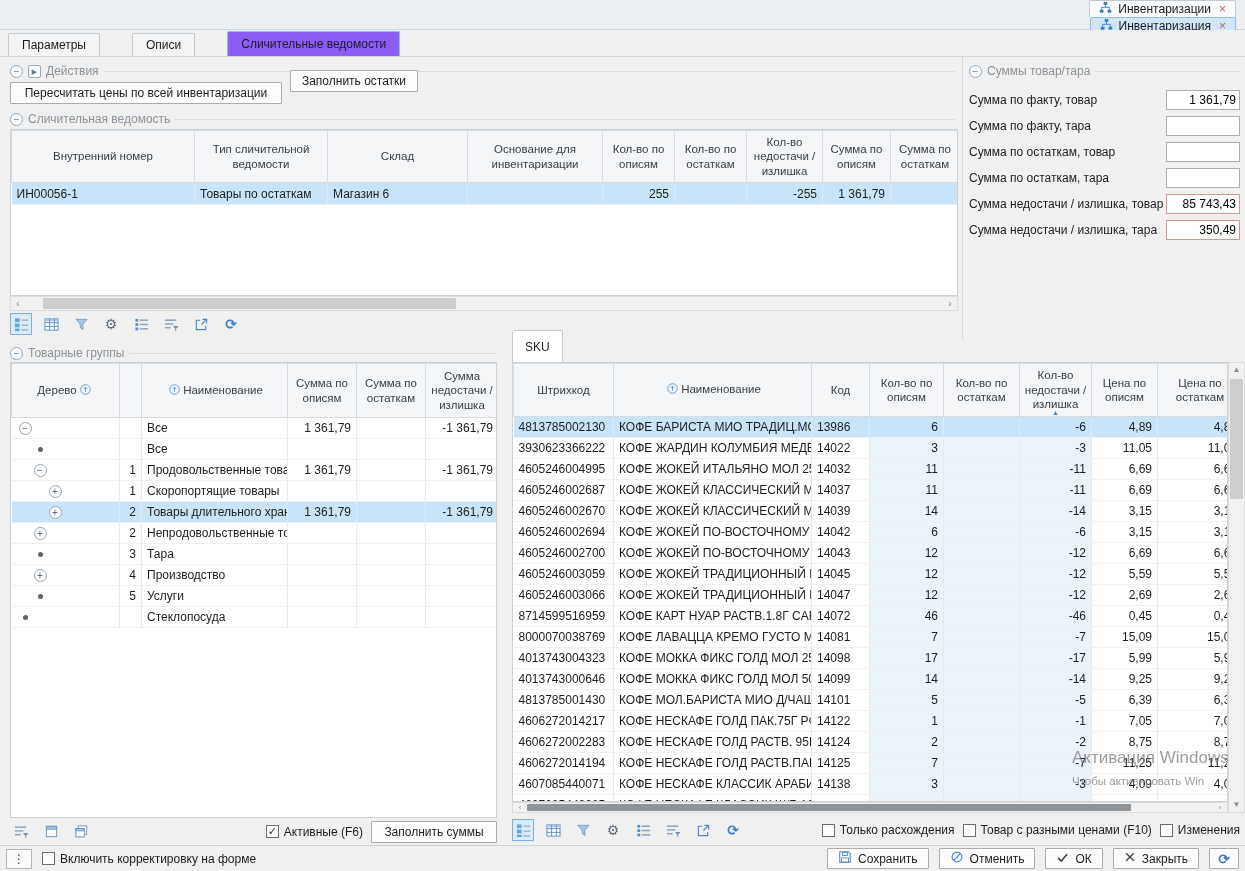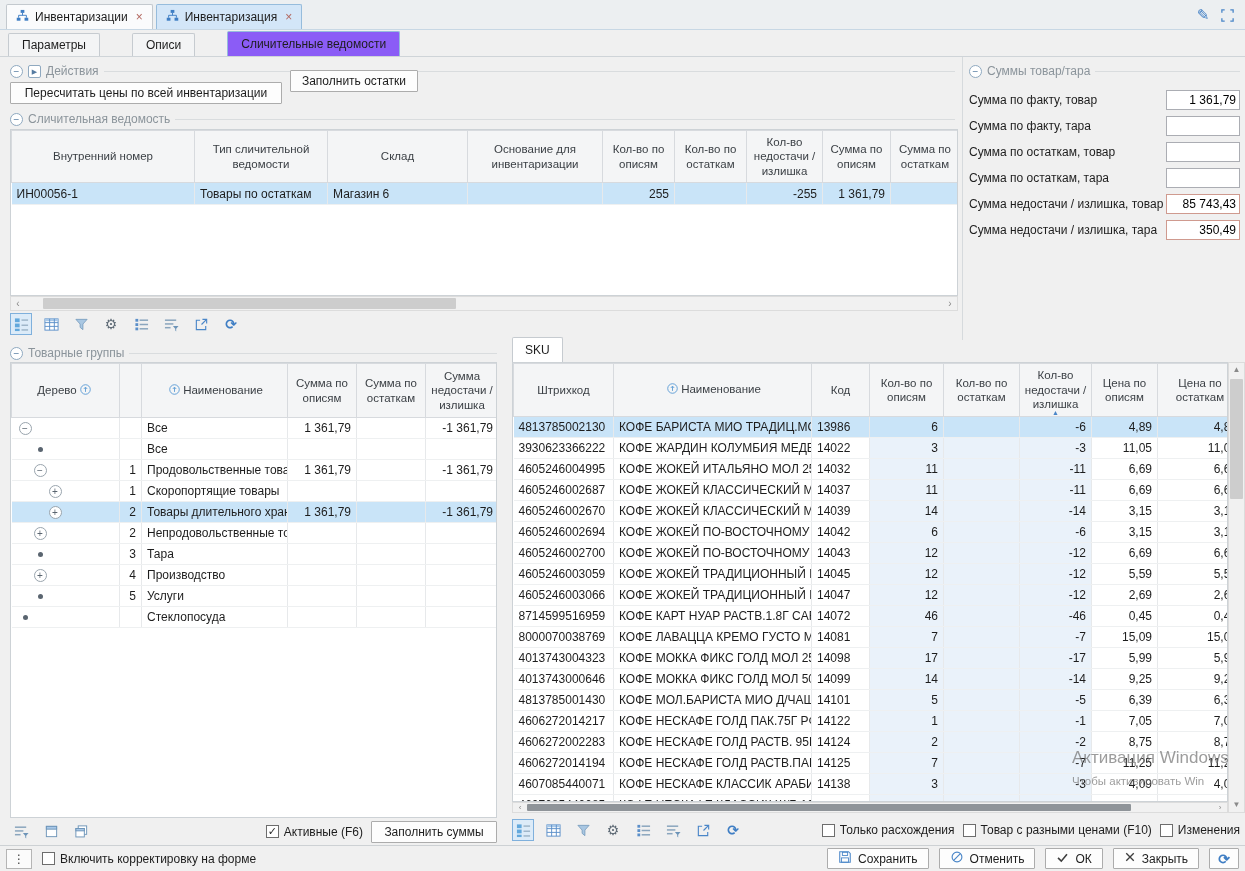--- a/index.html
+++ b/index.html
@@ -1,21 +1,21 @@
 <!DOCTYPE html>
 <html><head>
 <meta charset="utf-8">
 <style>
 *{margin:0;padding:0;box-sizing:border-box;}
 html,body{width:1245px;height:871px;}
 body{font-family:"Liberation Sans","DejaVu Sans",sans-serif;font-size:12px;color:#1d1d1d;background:#f0f0f0;overflow:hidden;}
 .app{position:absolute;left:0;top:0;width:1245px;height:871px;background:#f0f0f0;}
 
 
-.wtabbar{position:absolute;left:0;top:0;width:100%;height:30px;background:#eceff1;border-bottom:1px solid #c7d7e4;display:flex;align-items:flex-end;padding:0 6px;}
+.wtabbar{position:absolute;left:0;top:0;width:100%;height:30px;background:#eceff1;border-bottom:1px solid #c7d7e4;display:flex;align-items:flex-end;padding:0 6px;flex-direction:column;}
 .wtab{display:flex;align-items:center;gap:6px;height:25px;padding:0 9px;margin-right:3px;background:#fafbfc;border:1px solid #c3c9ce;border-bottom:none;border-radius:2px 2px 0 0;}
 .wtab.active{background:#d3e6f8;border-color:#96bcdc;}
 .tab-x{color:#b2675f;font-size:12px;margin-left:2px;}
 .flex1{flex:1;}
 .hico{width:24px;height:24px;display:flex;align-items:center;justify-content:center;margin-bottom:2px;}
 .pencil{font-size:15px;color:#3f7ec4;}
 
 
 .ptabbar{position:absolute;left:0;top:30px;width:100%;height:27px;background:#f0f0f0;border-bottom:1px solid #cfd4d8;display:flex;align-items:flex-end;padding:0 8px;gap:30px;}
 .ptab{height:23px;display:flex;align-items:center;padding:0 13px;margin-right:2px;background:#f3f4f5;border:1px solid #c6cbd0;border-bottom:none;border-radius:2px 2px 0 0;}
@@ -85,21 +85,21 @@
 
 .pfoot{position:absolute;display:flex;align-items:center;gap:8px;}
 .cb{display:inline-flex;align-items:center;gap:5px;}
 .cbbox{width:13px;height:13px;border:1px solid #6d6d6d;background:#fff;display:flex;align-items:center;justify-content:center;}
 .cbmark{display:none;font-size:11px;line-height:1;color:#2c2c2c;margin-top:-1px;}
 .cbbox.on .cbmark{display:block;}
 .btn-inline{position:static;}
 
 
 .skutabbar{position:absolute;left:508px;top:340px;width:737px;height:22px;display:flex;align-items:flex-end;padding-left:4px;}
-.skutab{height:25px;padding:0 12px;background:#fff;border:1px solid #c6cbd0;border-bottom:none;display:flex;align-items:center;font-size:12px;border-radius:2px 2px 0 0;}
+.skutab{height:32px;padding:0 12px;background:#fff;border:1px solid #c6cbd0;border-bottom:none;display:flex;align-items:center;font-size:12px;border-radius:2px 2px 0 0;}
 
 
 .statusbar{position:absolute;left:0;top:845px;width:100%;height:26px;background:#f0f0f0;border-top:1px solid #cdd1d4;display:flex;align-items:center;padding:0 6px;gap:10px;}
 .sb-menu{width:26px;height:20px;border:1px solid #b5b5b5;background:#fbfbfb;display:flex;align-items:center;justify-content:center;font-size:12px;color:#444;}
 .sbtn{position:static;height:21px;}
 .ml-auto{margin-left:auto;}
 
 
 .watermark{position:absolute;left:1072px;top:748px;z-index:60;color:#737373;opacity:.7;pointer-events:none;white-space:nowrap;}
 .wm1{font-size:17px;}

